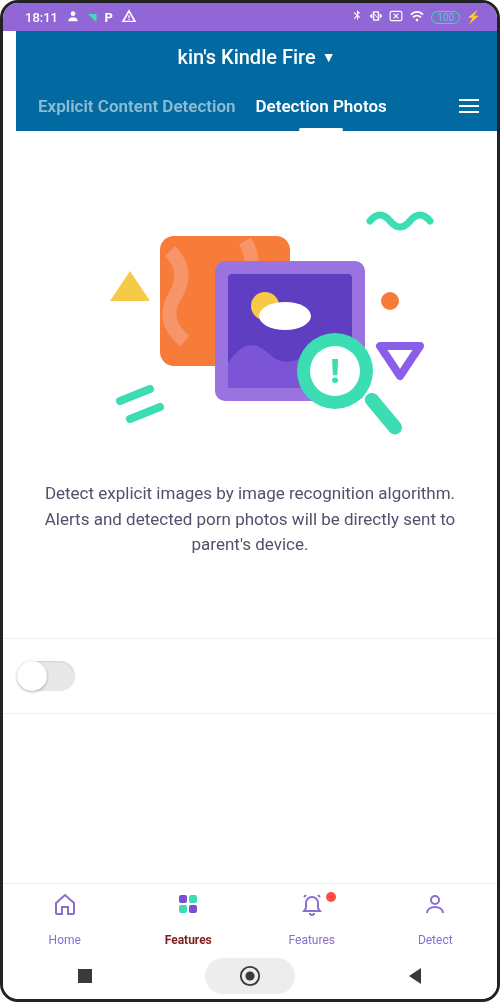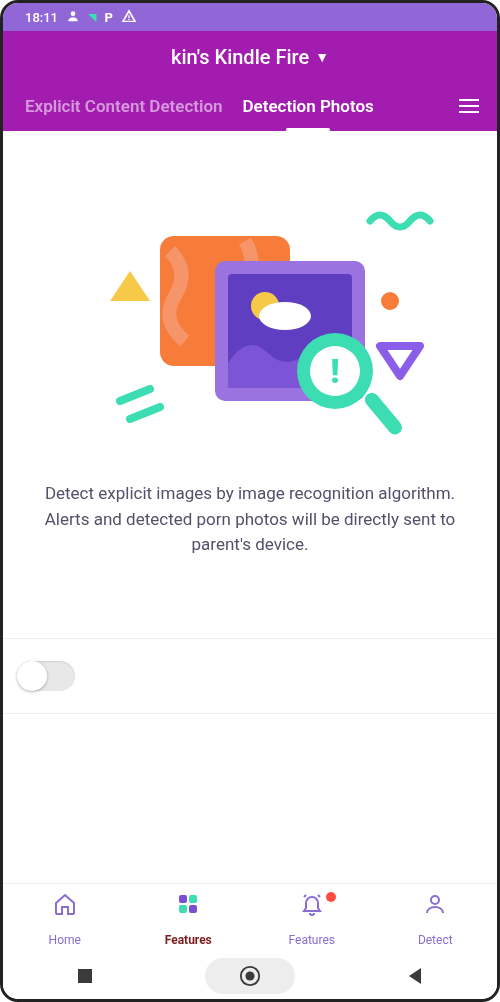--- a/index.html
+++ b/index.html
@@ -4,21 +4,21 @@
   <style>
     * { margin: 0; padding: 0; box-sizing: border-box; font-family: -apple-system, BlinkMacSystemFont, 'Segoe UI', Roboto, sans-serif; }
     body { width: 500px; height: 1002px; background: #fff; border: 3px solid #222; border-radius: 18px; overflow: hidden; position: relative; }
 
     .status-bar { height: 28px; background: #9166d6; display: flex; align-items: center; padding: 0 16px; color: #fff; font-size: 13px; justify-content: space-between; }
     .status-left { display: flex; align-items: center; gap: 8px; margin-left: 6px; }
     .status-right { display: flex; align-items: center; gap: 6px; }
     .status-time { font-weight: 500; }
     .battery-pill { border: 1px solid #3cddb3; border-radius: 8px; padding: 0 5px; font-size: 10px; color: #3cddb3; display: flex; align-items: center; }
 
-    .header { background: #a21caf; padding: 10px 0 0; }
+    .header { background: #0369a1; padding: 10px 0 0; margin-left: 13px; }
     .title-row { display: flex; justify-content: center; align-items: center; gap: 6px; padding: 4px 0 12px; cursor: pointer; }
     .device-title { color: #fff; font-size: 20px; font-weight: 500; }
     .dropdown-caret { color: #fff; font-size: 14px; }
 
     .tabs { display: flex; align-items: center; padding: 0 12px; height: 50px; }
     .tab { flex: 0 0 auto; padding: 0 10px; color: rgba(255,255,255,0.55); font-size: 17px; font-weight: 600; height: 50px; display: flex; align-items: center; position: relative; cursor: pointer; }
     .tab.active { color: #fff; }
     .tab.active::after { content: ""; position: absolute; bottom: 0; left: 50%; transform: translateX(-50%); width: 44px; height: 3px; background: #fff; border-radius: 2px; }
     .hamburger { margin-left: auto; padding: 0 6px; cursor: pointer; color: #fff; }
     .hamburger span { display: block; width: 20px; height: 2px; background: #fff; margin: 4px 0; }
@@ -57,20 +57,48 @@
           <path d="M4 20c0-4 4-6 8-6s8 2 8 6v1H4z"></path>
         </svg>
     </span>
     <span style="color:#3cddb3;font-size:11px;">◥</span>
     <span style="font-weight:700;">P</span>
     <span>
       <svg width="16" height="16" viewBox="0 0 24 24" fill="#fff">
           <path d="M12 2L1 21h22L12 2zm0 5l7 12H5l7-12zm-1 4v4h2v-4h-2zm0 5v2h2v-2h-2z"></path>
         </svg>
     </span>
+  </div>
+  <div class="status-right">
+    <span>
+      <svg width="12" height="14" viewBox="0 0 24 24" fill="#fff">
+          <path d="M12 2v7L7 4 5.5 5.5 11 11l-5.5 5.5L7 18l5-5v7l6-6-4-4 4-4-6-6zm2 4l2 2-2 2V6zm0 8l2 2-2 2v-4z"></path>
+        </svg>
+    </span>
+    <span>
+      <svg width="14" height="14" viewBox="0 0 24 24" fill="#fff">
+          <path d="M8 5h8v14H8zM5 8v8M3 10v4M19 8v8M21 10v4" stroke="#fff" stroke-width="2" fill="none"></path>
+          <line x1="6" y1="5" x2="18" y2="19" stroke="#fff" stroke-width="1.5"></line>
+        </svg>
+    </span>
+    <span>
+      <svg width="14" height="12" viewBox="0 0 24 20" fill="none" stroke="#fff" stroke-width="2">
+          <rect x="2" y="2" width="20" height="16" rx="3"></rect>
+          <path d="M8 6l8 8M16 6l-8 8"></path>
+        </svg>
+    </span>
+    <span>
+      <svg width="16" height="14" viewBox="0 0 24 20" fill="#fff">
+          <path d="M12 18c1 0 2-1 2-2s-1-2-2-2-2 1-2 2 1 2 2 2zm-5-5c3-3 7-3 10 0l2-2c-4-4-10-4-14 0zm-3-4c5-5 11-5 16 0l2-2c-6-6-14-6-20 0z"></path>
+        </svg>
+    </span>
+    <span class="battery-pill">
+      <span>100</span>
+    </span>
+    <span style="font-size:12px;">⚡</span>
   </div>
 </div>
 
 <div class="header">
   <div class="title-row">
     <span class="device-title">kin's Kindle Fire</span>
     <span class="dropdown-caret">▼</span>
   </div>
   <div class="tabs">
     <div class="tab">

